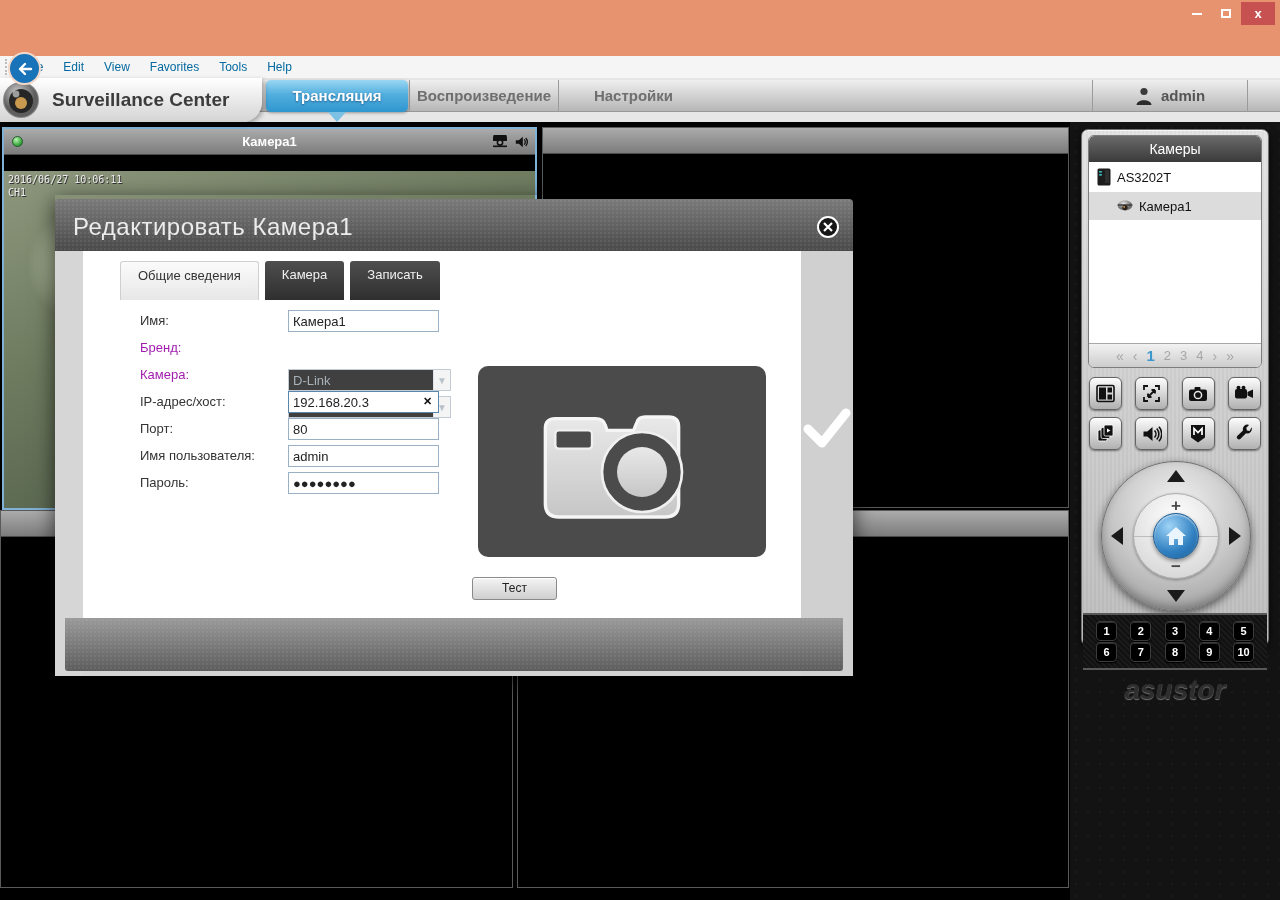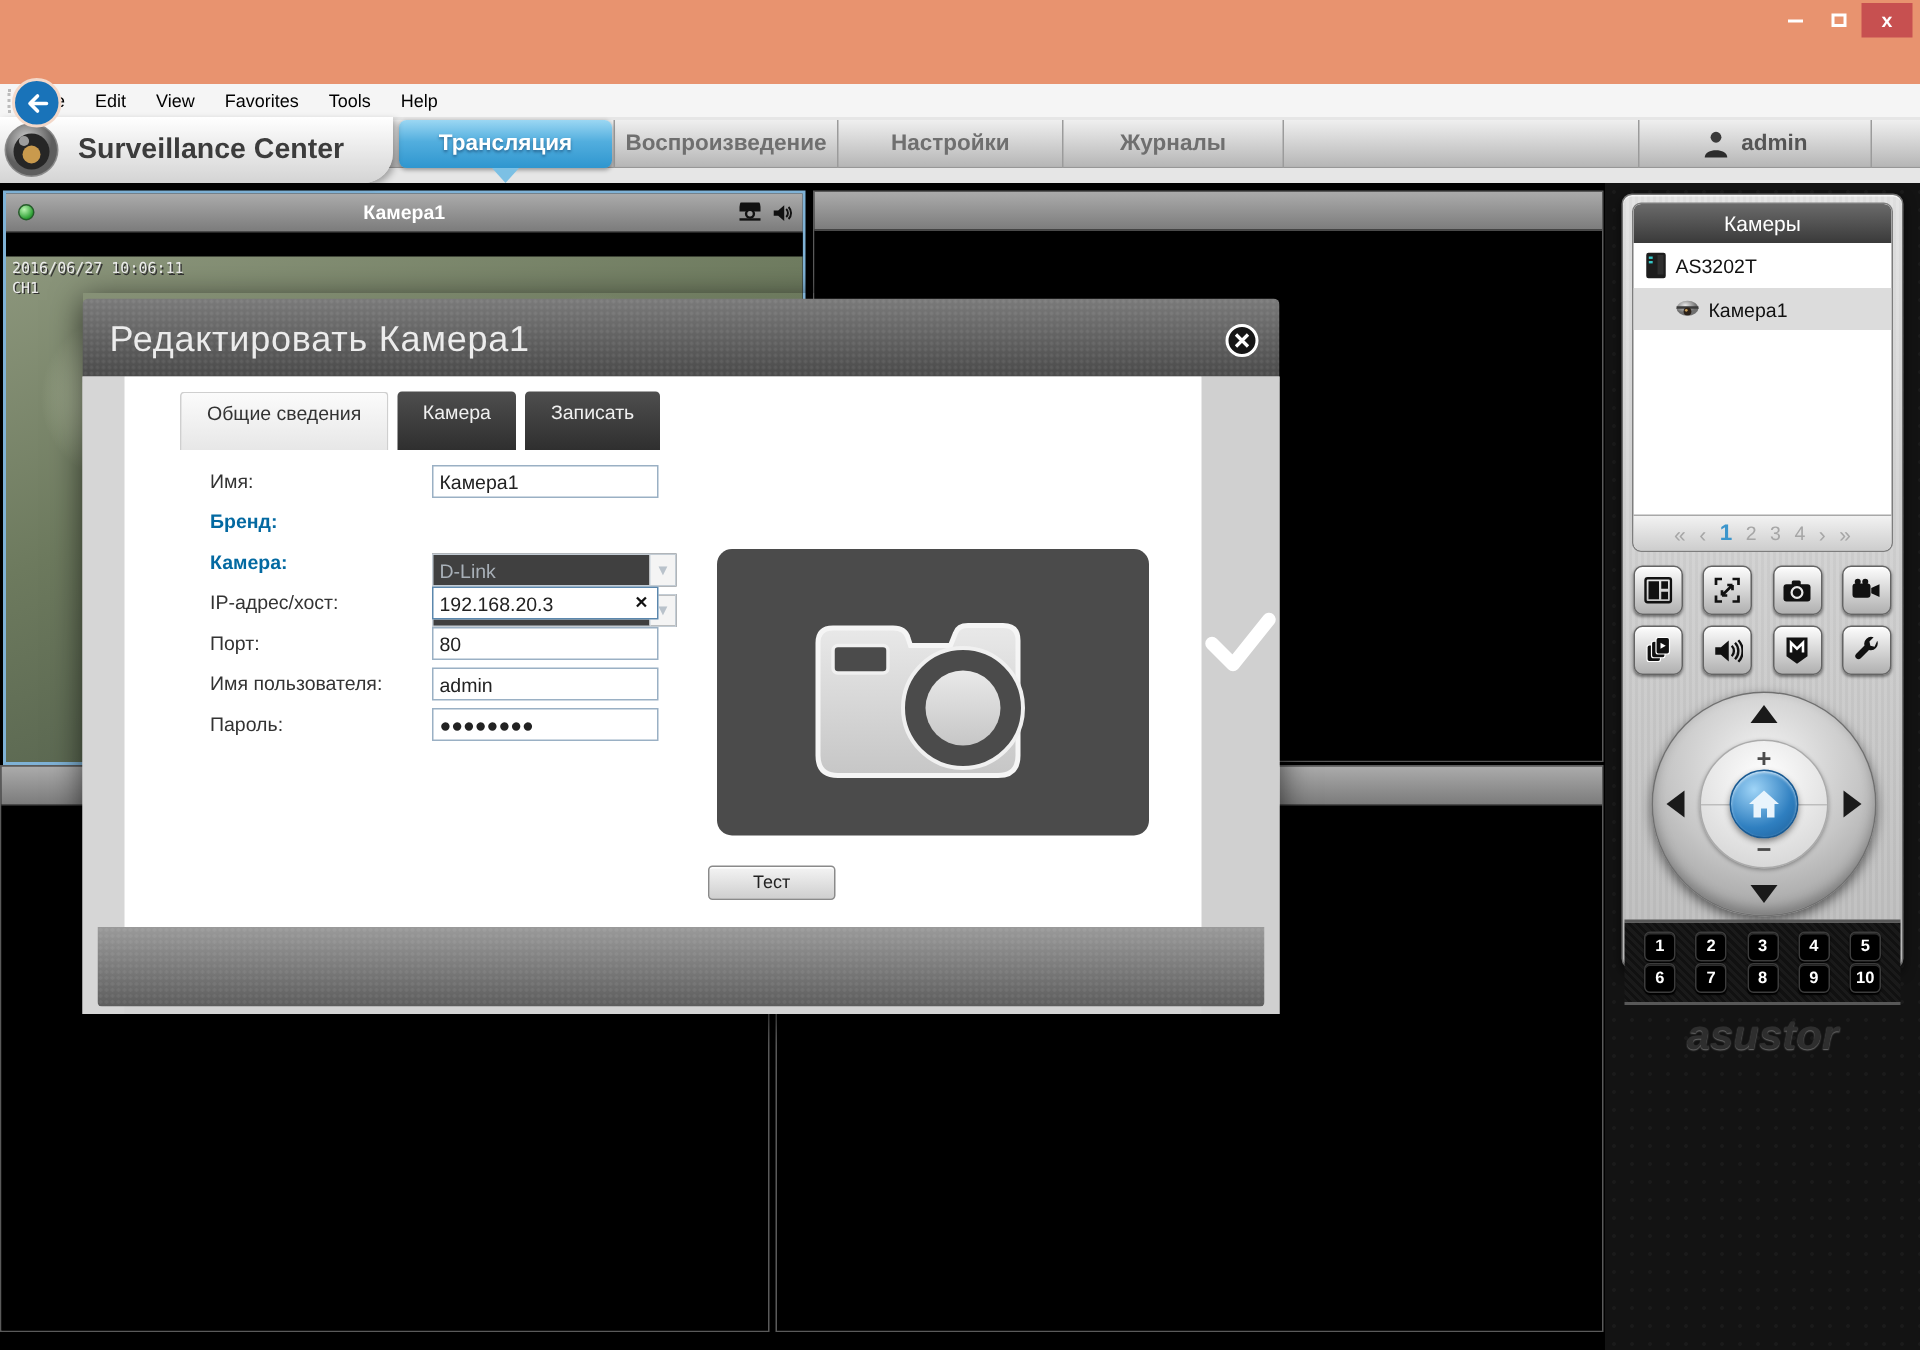--- a/index.html
+++ b/index.html
@@ -32,21 +32,21 @@
   #tab-title { flex:1; font-size:12px; color:#333; }
   #tab-close { color:#888; font-size:12px; }
   #newtab-btn { position:absolute; left:707px; top:29px; width:28px; height:25px; background:rgba(255,255,255,.35); }
   .tool-ico { position:absolute; top:31px; color:#fdf3ec; font-size:17px; line-height:18px; }
   #home-ico { left:1205px; } #star-ico { left:1231px; } #gear-ico { left:1255px; }
 
   
   #menubar { position:absolute; left:0; top:56px; width:1280px; height:22px; background:#f5f5f5;
              display:flex; align-items:center; padding-left:14px; }
   #menubar .grip { position:absolute; left:5px; top:3px; height:16px; border-left:2px dotted #bbb; }
-  .menu-item { font-size:12px; color:#000000; padding:0 10px; }
+  .menu-item { font-size:12px; color:#0369a1; padding:0 10px; }
 
   
   #appheader { position:absolute; left:0; top:78px; width:1280px; height:44px; background:#e6e6e6; }
   #tabstrip { position:absolute; left:0; top:2px; width:1280px; height:32px;
               background:linear-gradient(#efefef,#b6b6b6); border-bottom:1px solid #979797; }
   .nav-tab { position:absolute; top:2px; height:32px; line-height:32px; text-align:center;
              font-weight:bold; font-size:15px; color:#6f6f6f; }
   #nav0 { left:266px; width:142px; color:#fff; border-radius:5px;
           background:linear-gradient(#9bd7f3,#52aede 45%,#2f96cf);
           box-shadow:0 1px 3px rgba(0,0,0,.35); text-shadow:0 1px 2px rgba(20,60,100,.6); z-index:2; }
@@ -112,21 +112,21 @@
      background-size:4px 4px, 100% 100%; }
   #dlg-check { position:absolute; right:1px; top:155px; }
 
   #dlg-tabs { position:absolute; left:65px; top:10px; display:flex; gap:6px; }
   .dtab { height:39px; line-height:27px; padding:0 17px; font-size:13px; border-radius:3px 3px 0 0; }
   .dtab.active { background:linear-gradient(#fbfbfb,#e7e7e7); color:#333; border:1px solid #cfcfcf; border-bottom:none; }
   .dtab.dark { background:linear-gradient(#4e4e4e,#2f2f2f); color:#f0f0f0; }
 
   .frow { position:absolute; left:0; width:100%; height:22px; }
   .flabel { position:absolute; left:85px; top:3px; width:145px; font-size:13px; color:#333; }
-  .flabel.dim { color:#0369a1;font-weight:bold; }
+  .flabel.dim { color:#a21caf; }
   .finput { position:absolute; left:233px; top:0; width:151px; height:22px; border:1px solid #9ab0c4;
             font-size:13px; padding:0 4px; color:#222; font-family:"Liberation Sans", sans-serif; background:#fff; }
   .finput.focus { border-color:#5b87ad; padding-right:18px; }
   .fclear { position:absolute; left:368px; top:4px; font-size:11px; font-weight:bold; color:#111; }
   .fselect { position:absolute; left:233px; top:0; width:163px; height:22px; border:1px solid #c3ccd4;
              background:#404040; display:flex; align-items:center;margin-top:32px; }
   .fselect .val { flex:1; font-size:13px; color:#a8b0b8; padding-left:4px; }
   .fselect .chev { width:17px; height:20px; background:#f4f4f4; border-left:1px solid #dde3e8;
                    color:#b9c2cb; font-size:10px; display:flex; align-items:center; justify-content:center; }
 
@@ -255,21 +255,20 @@
   <span class="menu-item">Favorites</span>
   <span class="menu-item">Tools</span>
   <span class="menu-item">Help</span>
 </div>
 
 <div id="appheader">
   <div id="tabstrip"></div>
   <div class="nav-tab" id="nav0">Трансляция</div>
   <div class="nav-tab" id="nav1">Воспроизведение</div>
   <div class="nav-tab" id="nav2">Настройки</div>
-  <div class="nav-tab" id="nav3">Журналы</div>
   <div class="nav-tab" id="user-area">
     <svg width="18" height="20" viewBox="0 0 18 20">
       <circle cx="9" cy="5.5" r="3.6" fill="#3a3a3a"></circle>
         <path d="M1.5 19 C1.5 12.5 16.5 12.5 16.5 19 z" fill="#2c2c2c"></path>
     </svg>
     <span>admin</span>
   </div>
   <div id="logo-plate">
     <svg width="44" height="42" viewBox="0 0 44 42">
       <circle cx="21" cy="21" r="18" fill="#8a8a8a"></circle>

